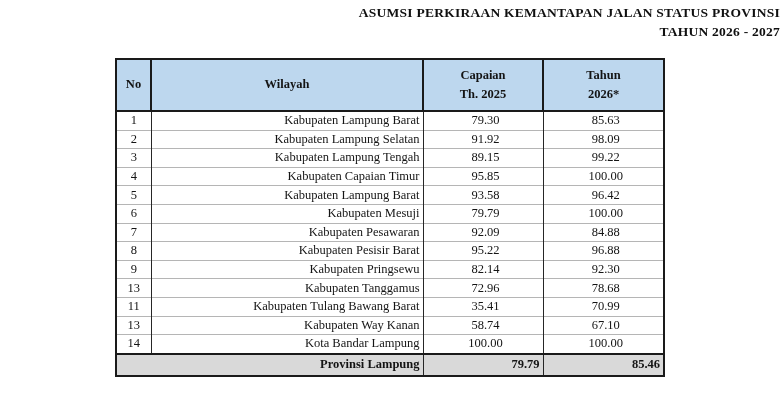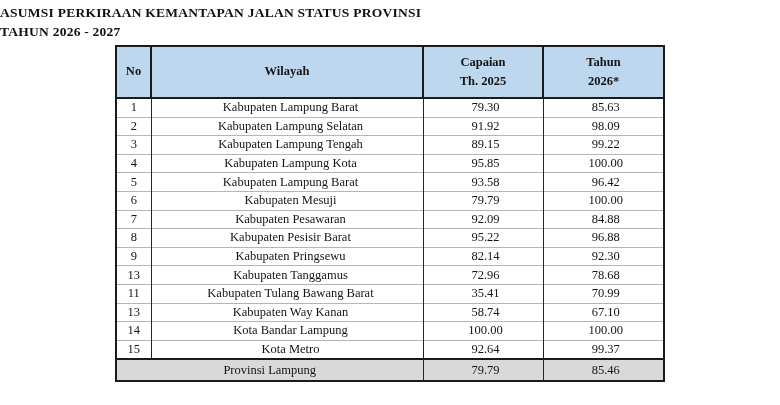--- a/index.html
+++ b/index.html
@@ -10,48 +10,48 @@
     --text:#141414;
   }
   html,body{margin:0;padding:0;}
   body{
     width:780px;height:405px;overflow:hidden;background:#ffffff;
     font-family:"Liberation Serif", serif;color:var(--text);
     position:relative;
   }
   .page-title{
     position:absolute;left:0;top:4px;width:780px;
-    text-align:left;font-weight:bold;font-size:13.5px;line-height:1.4;
+    text-align:right;font-weight:bold;font-size:13.5px;line-height:1.4;
     letter-spacing:0.25px;color:#101010;
   }
   table.doc-table{
-    position:absolute;left:115px;top:45px;width:548px;
+    position:absolute;left:115px;top:58px;width:548px;
     border-collapse:collapse;table-layout:fixed;
     font-size:12.5px;color:var(--text);
     border:2px solid var(--border-dark);
   }
   .doc-table th{
     background:var(--header-bg);
     border:2px solid var(--border-dark);
     font-weight:bold;font-size:12.5px;text-align:center;
     height:50px;line-height:1.55;padding:0;
   }
   .doc-table td{
     height:17.6px;padding:0 3px;
     border-left:1.5px solid #262626;border-right:1.5px solid #262626;
     border-top:1px solid var(--row-line);
     white-space:nowrap;overflow:hidden;
   }
   .doc-table td.c-no{text-align:center;}
-  .doc-table td.c-wil{text-align:center;padding-left:10px;}
+  .doc-table td.c-wil{text-align:right;padding-left:10px;}
   .doc-table td.c-num{text-align:center;padding-left:8px;}
   .doc-table tr.footer-row td{
     background:var(--footer-bg);
     border-top:2px solid var(--border-dark);
-    font-weight:normal;text-align:center;height:20px;
+    font-weight:bold;text-align:right;height:20px;
   }
 </style>
 </head>
 <body>
 
 <div class="page-title">
   <div>ASUMSI PERKIRAAN KEMANTAPAN JALAN STATUS PROVINSI</div>
   <div>TAHUN 2026 - 2027</div>
 </div>
 
@@ -93,21 +93,21 @@
 
   <tr>
     <td class="c-no">3</td>
     <td class="c-wil">Kabupaten Lampung Tengah</td>
     <td class="c-num">89.15</td>
     <td class="c-num">99.22</td>
   </tr>
 
   <tr>
     <td class="c-no">4</td>
-    <td class="c-wil">Kabupaten Lampung Kota</td>
+    <td class="c-wil">Kabupaten Capaian Timur</td>
     <td class="c-num">95.85</td>
     <td class="c-num">100.00</td>
   </tr>
 
   <tr>
     <td class="c-no">5</td>
     <td class="c-wil">Kabupaten Lampung Barat</td>
     <td class="c-num">93.58</td>
     <td class="c-num">96.42</td>
   </tr>
@@ -162,26 +162,20 @@
     <td class="c-num">67.10</td>
   </tr>
 
   <tr>
     <td class="c-no">14</td>
     <td class="c-wil">Kota Bandar Lampung</td>
     <td class="c-num">100.00</td>
     <td class="c-num">100.00</td>
   </tr>
 
-  <tr>
-    <td class="c-no">15</td>
-    <td class="c-wil">Kota Metro</td>
-    <td class="c-num">92.64</td>
-    <td class="c-num">99.37</td>
-  </tr>
 </tbody>
   <tfoot>
     <tr class="footer-row">
       <td colspan="2">Provinsi Lampung</td>
       <td class="c-num">79.79</td>
       <td class="c-num">85.46</td>
     </tr>
   </tfoot>
 </table>
 

